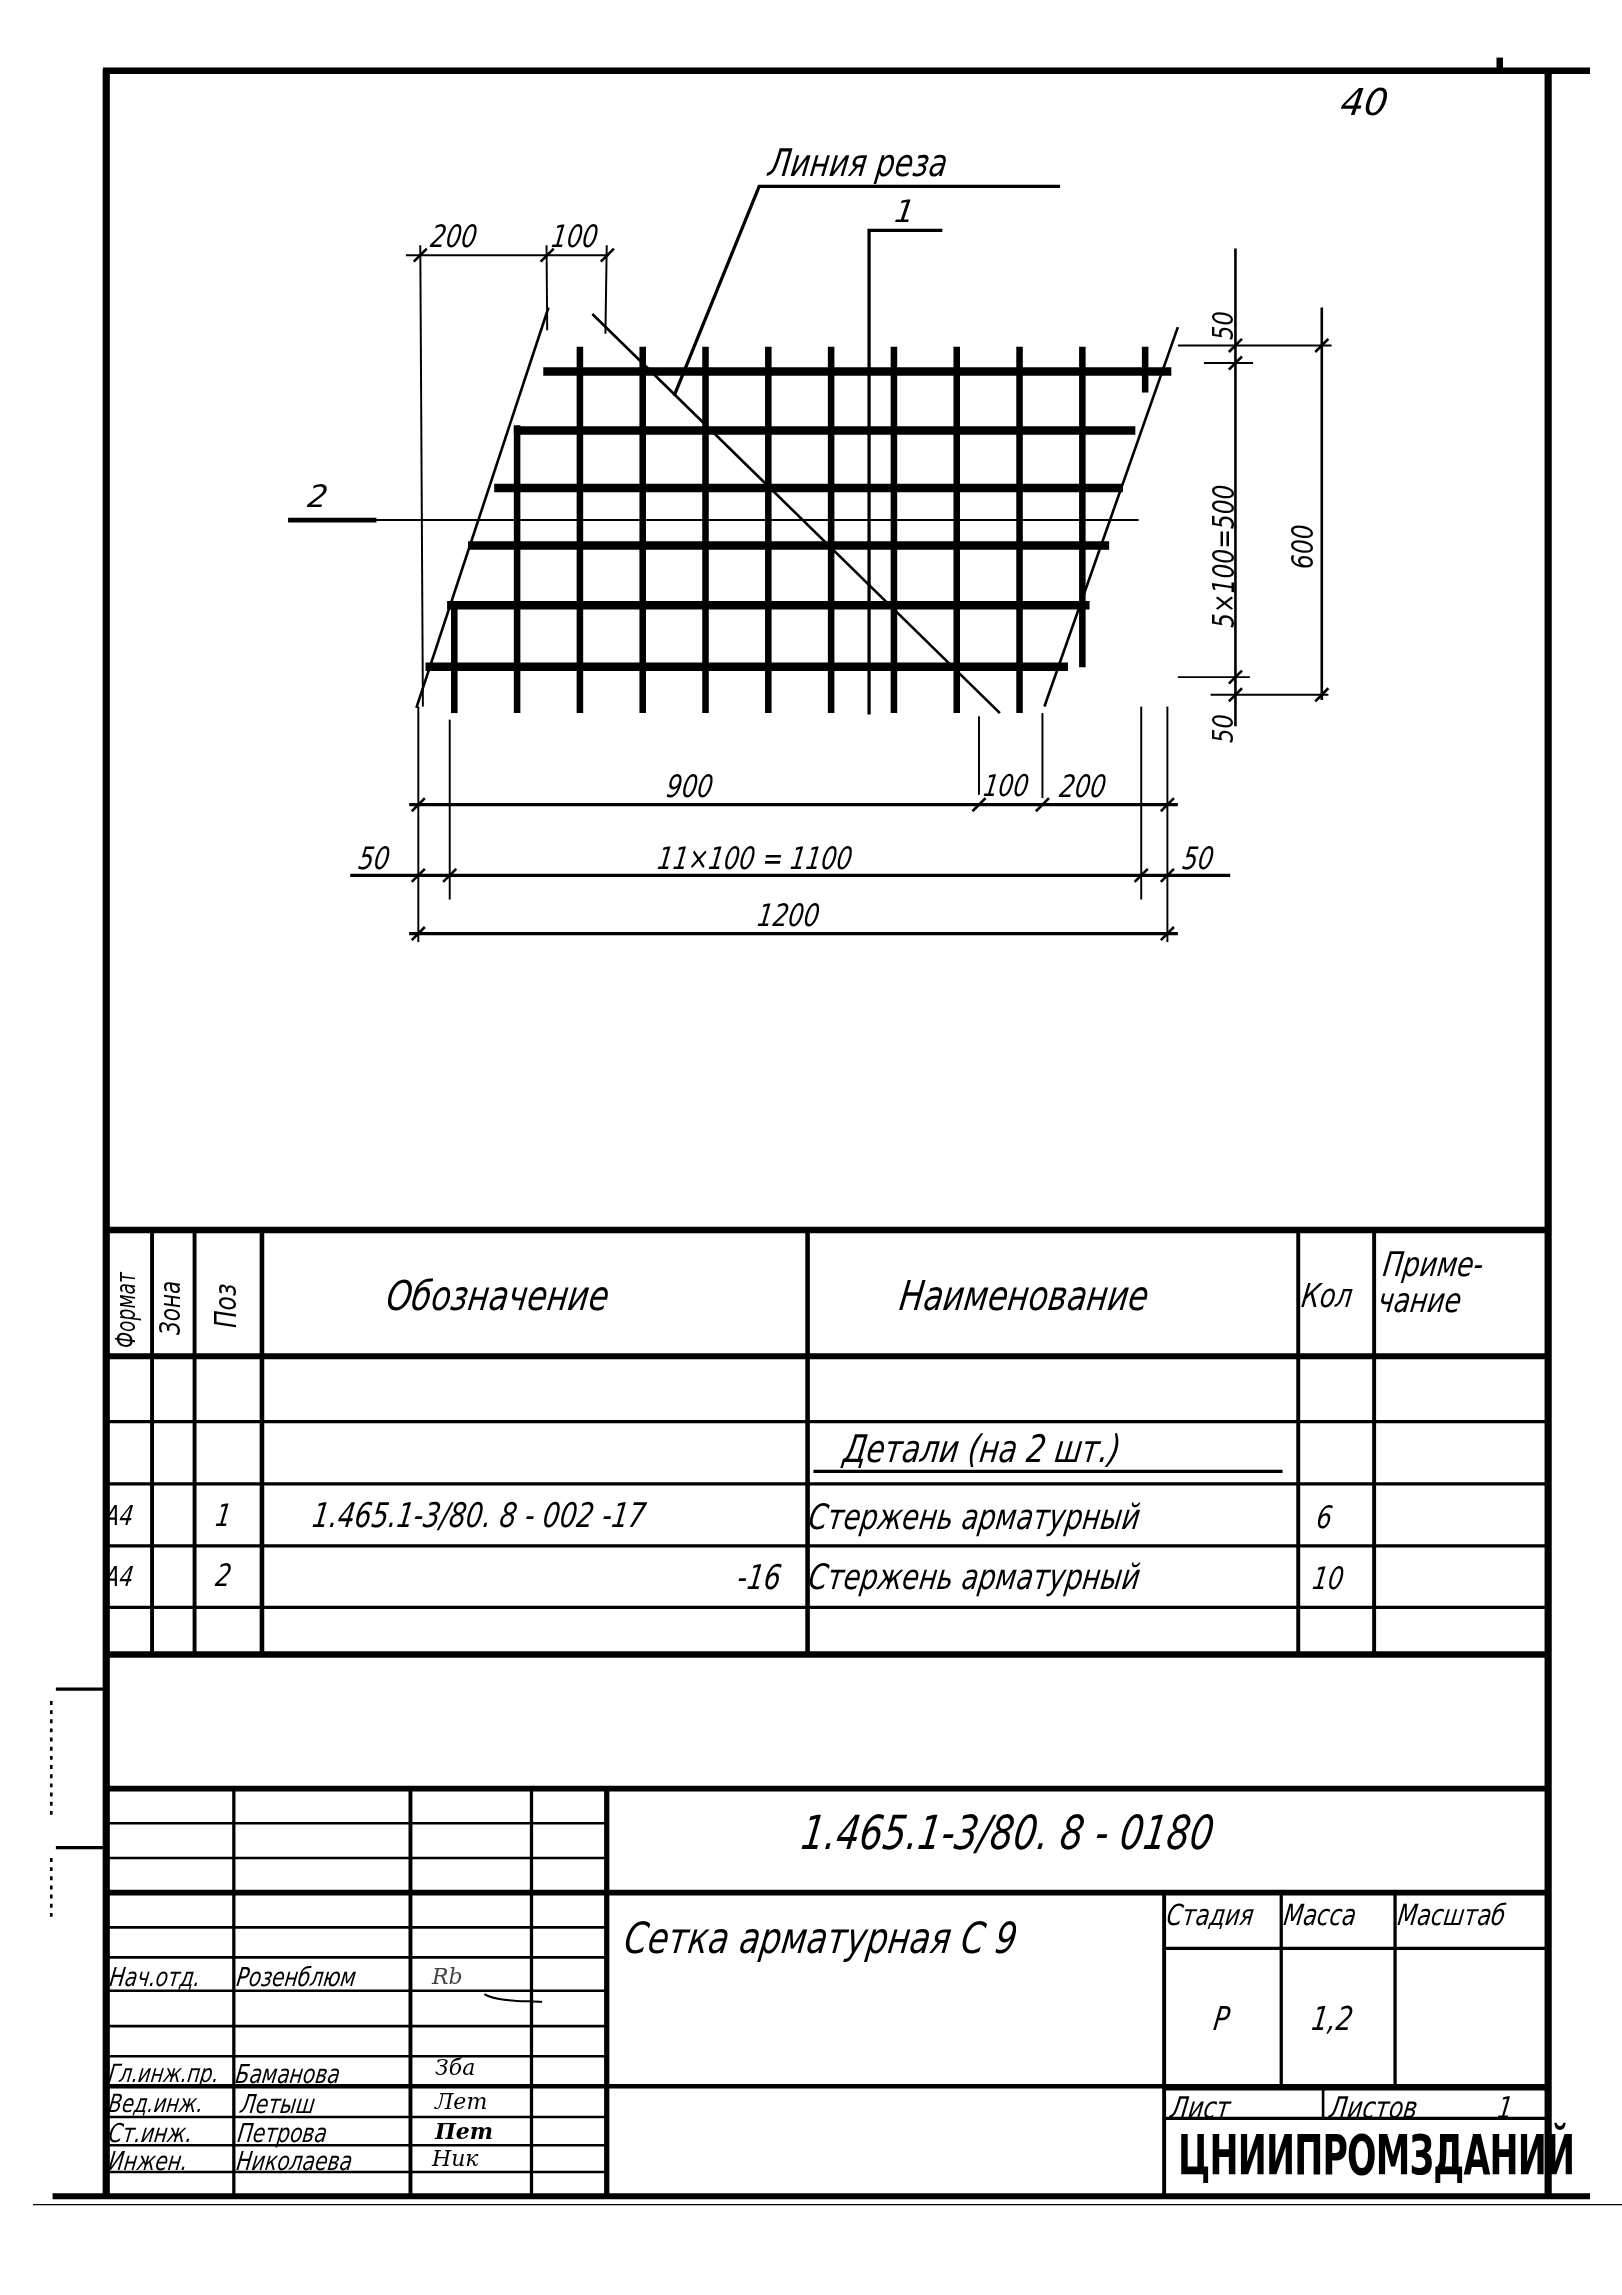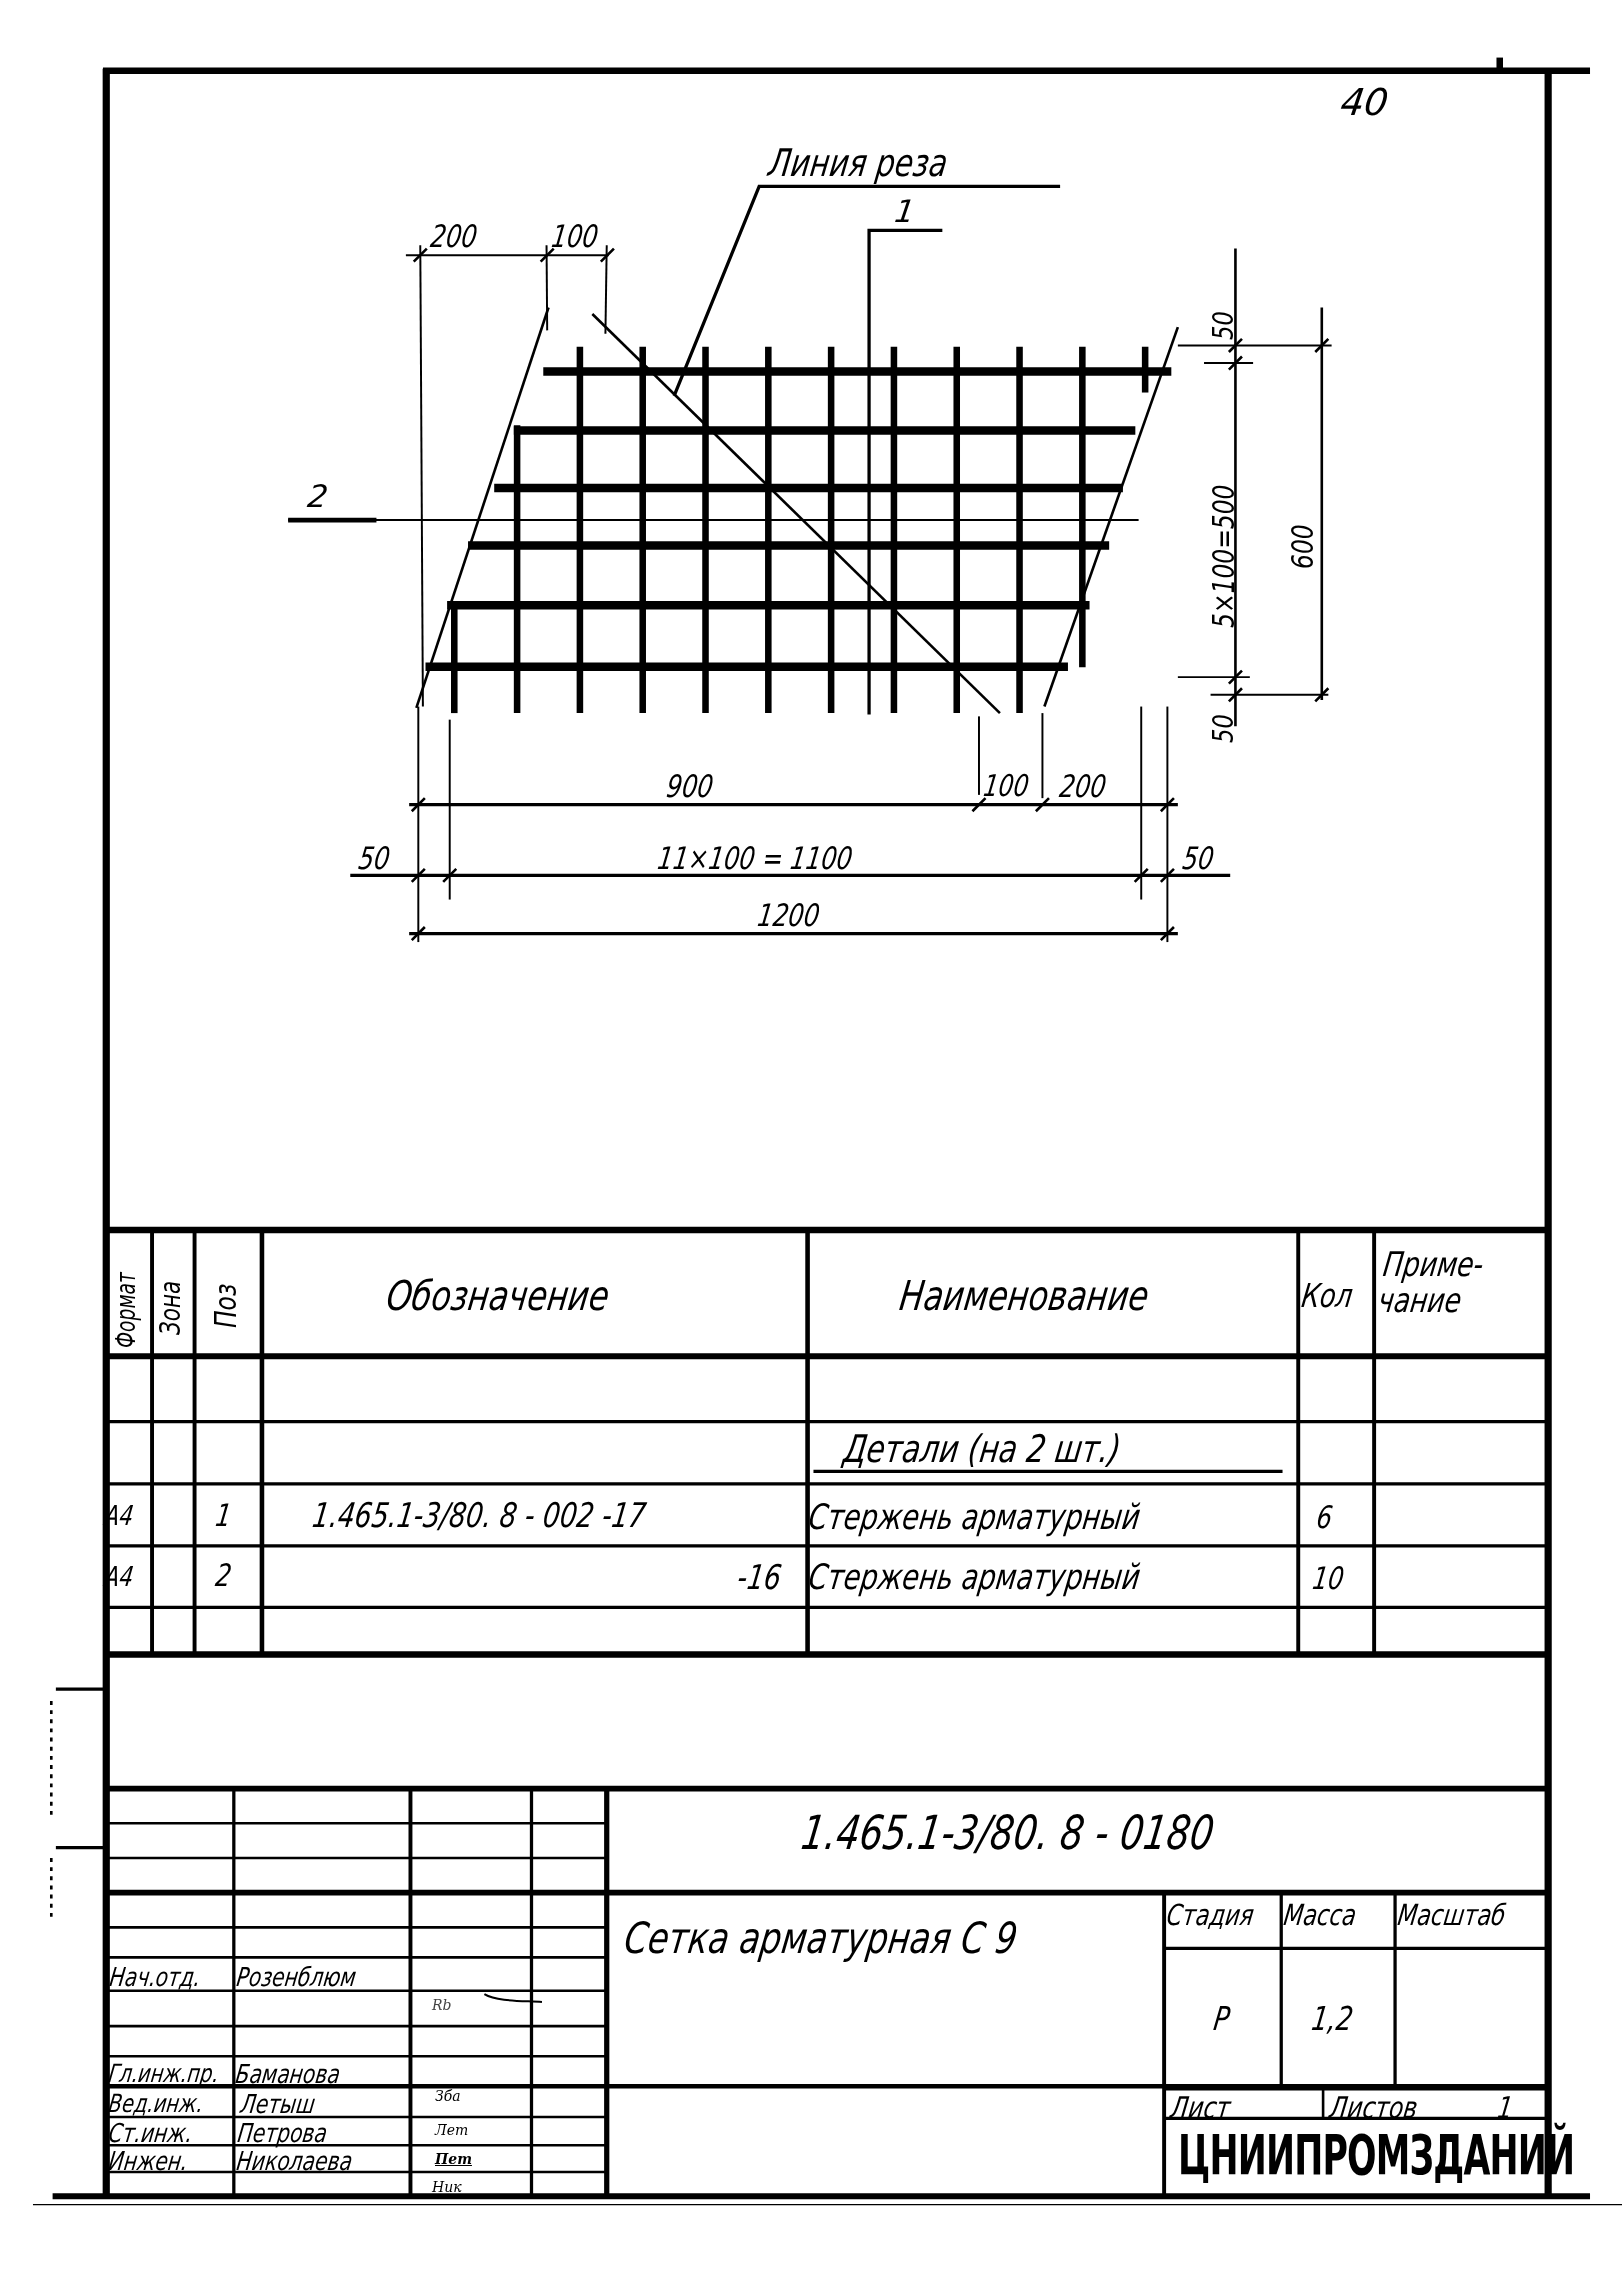--- a/index.html
+++ b/index.html
@@ -7,21 +7,21 @@
          font-family: "DejaVu Sans", sans-serif; color: #000; }
   #sheet { position: absolute; left: 0; top: 0; width: 1623px; height: 2295px; }
   .t { position: absolute; font-family: "DejaVu Sans", sans-serif; font-style: italic;
        color: #000; white-space: nowrap; line-height: 1; transform: skewX(-8deg); }
   .cond { transform: scaleX(0.78) skewX(-10deg); transform-origin: left center; }
   .vert { transform-origin: left top; }
   .org { position: absolute; font-family: "DejaVu Sans", sans-serif; font-weight: bold;
          font-size: 56px; letter-spacing: -1.3px; transform: scaleX(0.62); transform-origin: left top;
          white-space: nowrap; line-height: 1; }
   .sig { position: absolute; font-family: "DejaVu Serif", serif; font-style: italic;
-         font-size: 14px; white-space: nowrap; line-height: 1; margin-top: 32px; }
+         font-size: 22px; white-space: nowrap; line-height: 1; }
 </style>
 </head>
 <body>
 
 <svg id="sheet" viewBox="0 0 2480 3508" xmlns="http://www.w3.org/2000/svg">
 
   <g stroke="#000" fill="none">
     <line x1="157" y1="108" x2="2430" y2="108" stroke-width="10"></line>
     <line x1="162" y1="105" x2="162" y2="3358" stroke-width="11"></line>
     <line x1="2366" y1="108" x2="2366" y2="3355" stroke-width="11"></line>
@@ -237,20 +237,20 @@
   <span class="sig" style="left:435px; top:2057px;">Зба</span>
 </div>
 <div>
   <span class="t cond" style="left:109px; top:2091px; font-size:25px;">Вед.инж.</span>
   <span class="t cond" style="left:241px; top:2091px; font-size:26px;">Летыш</span>
   <span class="sig" style="left:435px; top:2091px;text-align:right;">Лет</span>
 </div>
 <div>
   <span class="t cond" style="left:109px; top:2120px; font-size:26px;">Ст.инж.</span>
   <span class="t cond" style="left:238px; top:2120px; font-size:26px;">Петрова</span>
-  <span class="sig" style="left:435px; top:2120px; font-weight:bold;text-decoration:underline;">Пет</span>
+  <span class="sig" style="left:435px; top:2120px; font-weight:bold;">Пет</span>
 </div>
 <div>
   <span class="t cond" style="left:109px; top:2148px; font-size:26px;">Инжен.</span>
   <span class="t cond" style="left:237px; top:2148px; font-size:26px;">Николаева</span>
   <span class="sig" style="left:432px; top:2148px;">Ник</span>
 </div>
 
 
 </body></html>

